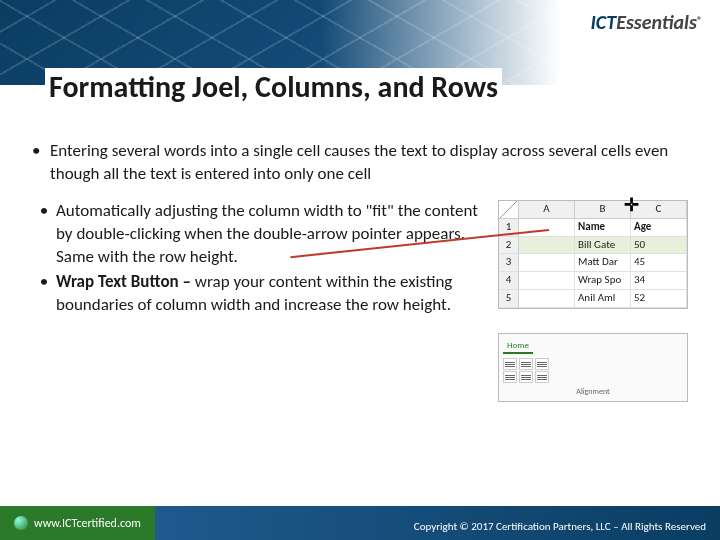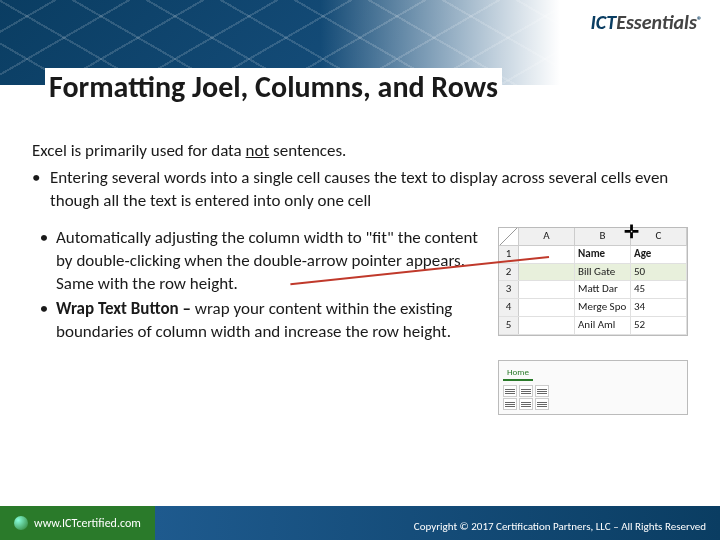--- a/index.html
+++ b/index.html
@@ -67,23 +67,20 @@
   <div class="header-grid"></div>
   <div class="header-fade"></div>
 </div>
 <div class="logo">
   <span class="logo-ict">ICT</span><span class="logo-ess">Essentials</span><span class="logo-r">®</span>
 </div>
 
 <h1 class="title">Formatting Joel, Columns, and Rows</h1>
 
 <div class="content">
-  <p class="intro">
-    <span>Excel is primarily used for data </span><span class="underline">not</span><span> sentences.</span>
-  </p>
   <div class="bullet1">
     <span class="dot">•</span>
     <span>Entering several words into a single cell causes the text to display across several cells even though all the text is entered into only one cell</span>
   </div>
 
   <div class="lower">
     <div class="left-col">
       <div class="bullet2">
         <span class="dot">•</span>
         <span>Automatically adjusting the column width to "fit" the content by double-clicking when the double-arrow pointer appears. Same with the row height.</span>
@@ -119,21 +116,21 @@
         </div>
         <div class="row">
           <div class="rh">3</div>
           <div class="cell"></div>
           <div class="cell">Matt Dar</div>
           <div class="cell">45</div>
         </div>
         <div class="row">
           <div class="rh">4</div>
           <div class="cell"></div>
-          <div class="cell">Merge Spo</div>
+          <div class="cell">Wrap Spo</div>
           <div class="cell">34</div>
         </div>
         <div class="row">
           <div class="rh">5</div>
           <div class="cell"></div>
           <div class="cell">Anil Aml</div>
           <div class="cell">52</div>
         </div>
       </div>
 
@@ -172,20 +169,21 @@
               <div class="align-btn">
                   <span></span>
                   <span></span>
                   <span></span>
                 </div>
             </div>
           </div>
           <div style="flex:1">
           </div>
         </div>
+        <div class="ribbon-label">Alignment</div>
       </div>
 
     </div>
   </div>
 </div>
 
 <div class="footer">
   <div class="footer-left">
     <span class="footer-globe"></span>
     <span>www.ICTcertified.com</span>

